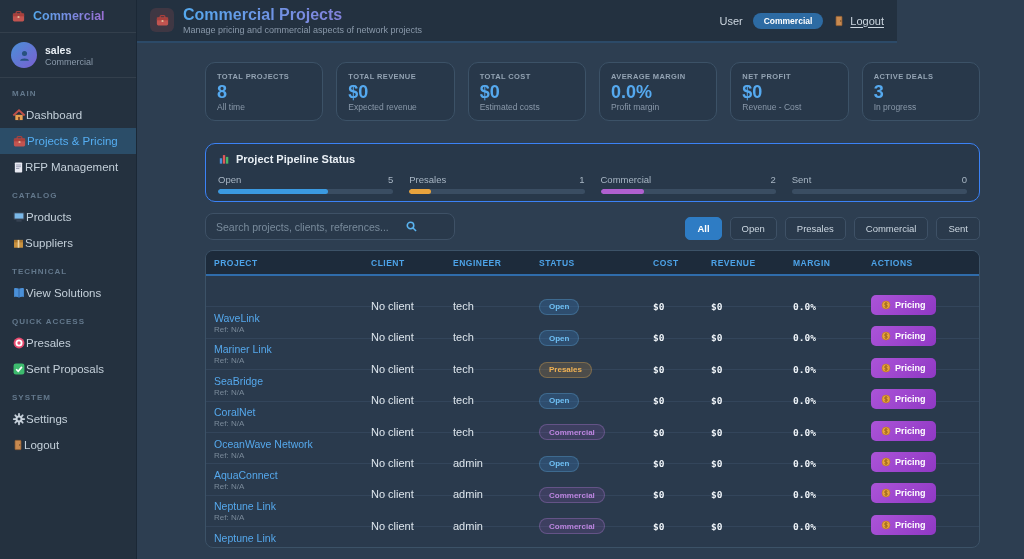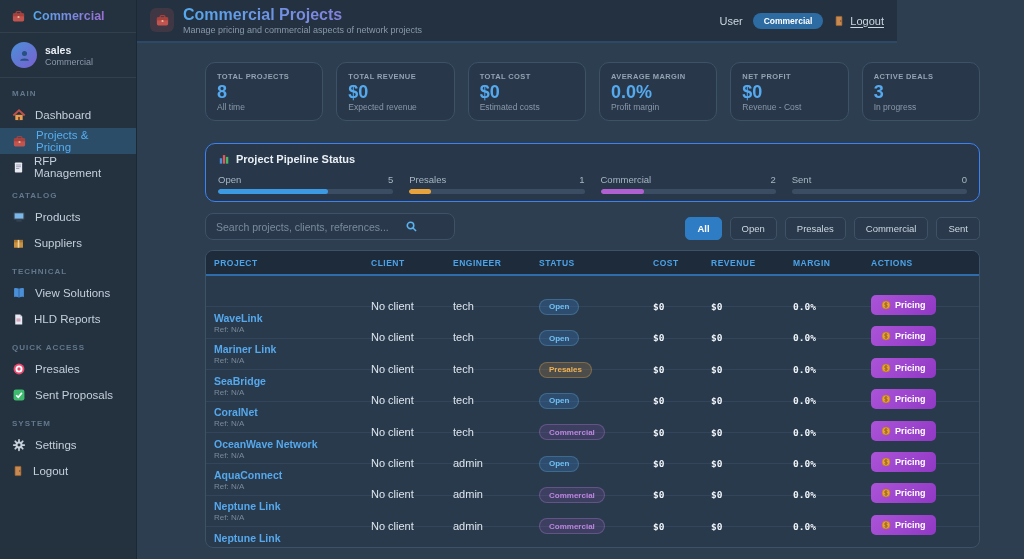--- a/index.html
+++ b/index.html
@@ -9,21 +9,21 @@
 
   
   .sidebar { width:137px; min-width:137px; background:#24313f; border-right:1px solid #1b2836; }
   .brand { display:flex; align-items:center; gap:7px; padding:0 11px; height:33px; border-bottom:1px solid rgba(255,255,255,.07); }
   .brand-title { font-size:12.5px; font-weight:bold; background:linear-gradient(90deg,#55a9ee,#9b6fd4); -webkit-background-clip:text; background-clip:text; color:transparent; }
   .user-card { display:flex; align-items:center; gap:8px; padding:9px 11px; border-bottom:1px solid rgba(255,255,255,.07); }
   .avatar { width:26px; height:26px; min-width:26px; border-radius:50%; background:linear-gradient(135deg,#4a90d8,#7a5fd0); display:flex; align-items:center; justify-content:center; }
   .user-name { font-size:10.5px; font-weight:bold; color:#e9eff5; }
   .user-role { font-size:9px; color:#8a9aab; margin-top:1px; }
   .nav-label { padding:11px 12px 4px; font-size:8px; letter-spacing:1px; color:#63788c; font-weight:bold; }
-  .nav-item { display:flex; align-items:center; gap:9px; height:26px; padding:0 12px; font-size:11.5px; color:#c4d0da; cursor:pointer; }
+  .nav-item { display:flex; align-items:center; height:26px; padding:0 12px; font-size:11.5px; color:#c4d0da; cursor:pointer; }
   .nav-item.active { background:#2b4d68; color:#55aef2; }
   .ic { display:inline-flex; align-items:center; justify-content:center; }
   .ic svg { display:block; }
 
   
   .main { flex:1; position:relative; }
   .topbar { width:760px; height:43px; background:#233140; border-bottom:2px solid #2c4a68; display:flex; align-items:center; justify-content:space-between; padding:0 13px; }
   .title-group { display:flex; align-items:center; gap:9px; }
   .title-icon { width:24px; height:24px; border-radius:6px; background:rgba(210,86,86,.16); display:flex; align-items:center; justify-content:center; }
   .page-title { font-size:16px; font-weight:bold; background:linear-gradient(90deg,#55a9ee,#9b6fd4); -webkit-background-clip:text; background-clip:text; color:transparent; line-height:1.15; }
@@ -56,21 +56,21 @@
   .filters { display:flex; gap:8px; }
   .filter-btn { height:23px; padding:0 11px; border-radius:5px; font-size:9.5px; background:rgba(40,56,74,.6); border:1px solid #3e5166; color:#ccd7e1; display:flex; align-items:center; cursor:pointer; font-family:"Liberation Sans",sans-serif; }
   .filter-btn.active { background:#2e7cc4; border-color:#2e7cc4; color:#fff; font-weight:bold; }
 
   .table-panel { margin-top:10px; border-radius:8px; overflow:hidden; height:298px; background:#2a3a4d; border:1px solid #3c5267; }
   .trow { display:grid; grid-template-columns:157px 82px 86px 114px 58px 82px 78px 1fr; align-items:center; }
   .thead { height:25px; background:#1d2b3b; border-bottom:2px solid #2f6cab; }
   .th { padding:0 8px; font-size:8.5px; font-weight:bold; letter-spacing:.5px; color:#4da3e8; }
   .td { padding:0 8px; }
   .tbody-row { height:31.4px; border-bottom:1px solid #33455b; cursor:default; }
-  .proj-name { font-size:10.5px; font-weight:bold; color:#55a8ec; cursor:pointer;margin-top:36px; }
+  .proj-name { font-size:10.5px; font-weight:normal; color:#55a8ec; cursor:pointer;margin-top:36px; }
   .proj-ref { font-size:8px; color:#7a8a9a; margin-top:1px; }
   .cell-text { font-size:11px; color:#dde5ec; }
   .pill { display:inline-block; font-size:8px; font-weight:bold; padding:2.5px 9px; border-radius:9px; }
   .pill.open { color:#6fc0f5; background:rgba(59,130,196,.28); border:1px solid rgba(111,192,245,.25); }
   .pill.presales { color:#f0b254; background:rgba(232,163,61,.18); border:1px solid rgba(240,178,84,.3); }
   .pill.commercial { color:#bd85e0; background:rgba(176,96,208,.15); border:1px solid rgba(189,133,224,.3); }
   .mono { font-family:"DejaVu Sans Mono",monospace; font-size:9.5px; font-weight:bold; color:#eef3f8; }
   .pricing-btn { display:inline-flex; align-items:center; gap:4px; height:20px; padding:0 10px; border-radius:5px; border:none; background:linear-gradient(135deg,#ab54d8,#9038c4); color:#fff; font-size:9px; font-weight:bold; cursor:pointer; font-family:"Liberation Sans",sans-serif; }
 </style>
 </head>
@@ -160,31 +160,20 @@
         <div class="nav-label">TECHNICAL</div>
         <div class="nav-item">
           <span class="ic">
             <svg width="14" height="14" viewBox="0 0 16 16">
               <path d="M8 3.2 C6 2.1 3.4 2.1 2.4 2.8 V12.8 C3.4 12.1 6 12.1 8 13.2 C10 12.1 12.6 12.1 13.6 12.8 V2.8 C12.6 2.1 10 2.1 8 3.2 Z" fill="#4a90d8"></path>
               <path d="M8 3.2 V13.2" stroke="#2a5a98" stroke-width="0.9"></path>
             </svg>
           </span>
           <span>View Solutions</span>
         </div>
-        <div class="nav-item">
-          <span class="ic">
-            <svg width="13" height="13" viewBox="0 0 16 16">
-              <path d="M4 1.8 H10 L12.6 4.4 V14.2 H4 Z" fill="#e8eaf2"></path>
-              <path d="M10 1.8 L12.6 4.4 H10 Z" fill="#b8bdd0"></path>
-              <rect x="5.5" y="7" width="5" height="1" fill="#c06888"></rect>
-              <rect x="5.5" y="9.2" width="5" height="1" fill="#c06888"></rect>
-            </svg>
-          </span>
-          <span>HLD Reports</span>
-        </div>
         <div class="nav-label">QUICK ACCESS</div>
         <div class="nav-item">
           <span class="ic">
             <svg width="14" height="14" viewBox="0 0 16 16">
               <circle cx="8" cy="8" r="6.2" fill="#e84a6f"></circle>
               <circle cx="8" cy="8" r="4" fill="#ffffff"></circle>
               <circle cx="8" cy="8" r="1.9" fill="#e84a6f"></circle>
             </svg>
           </span>
           <span>Presales</span>

